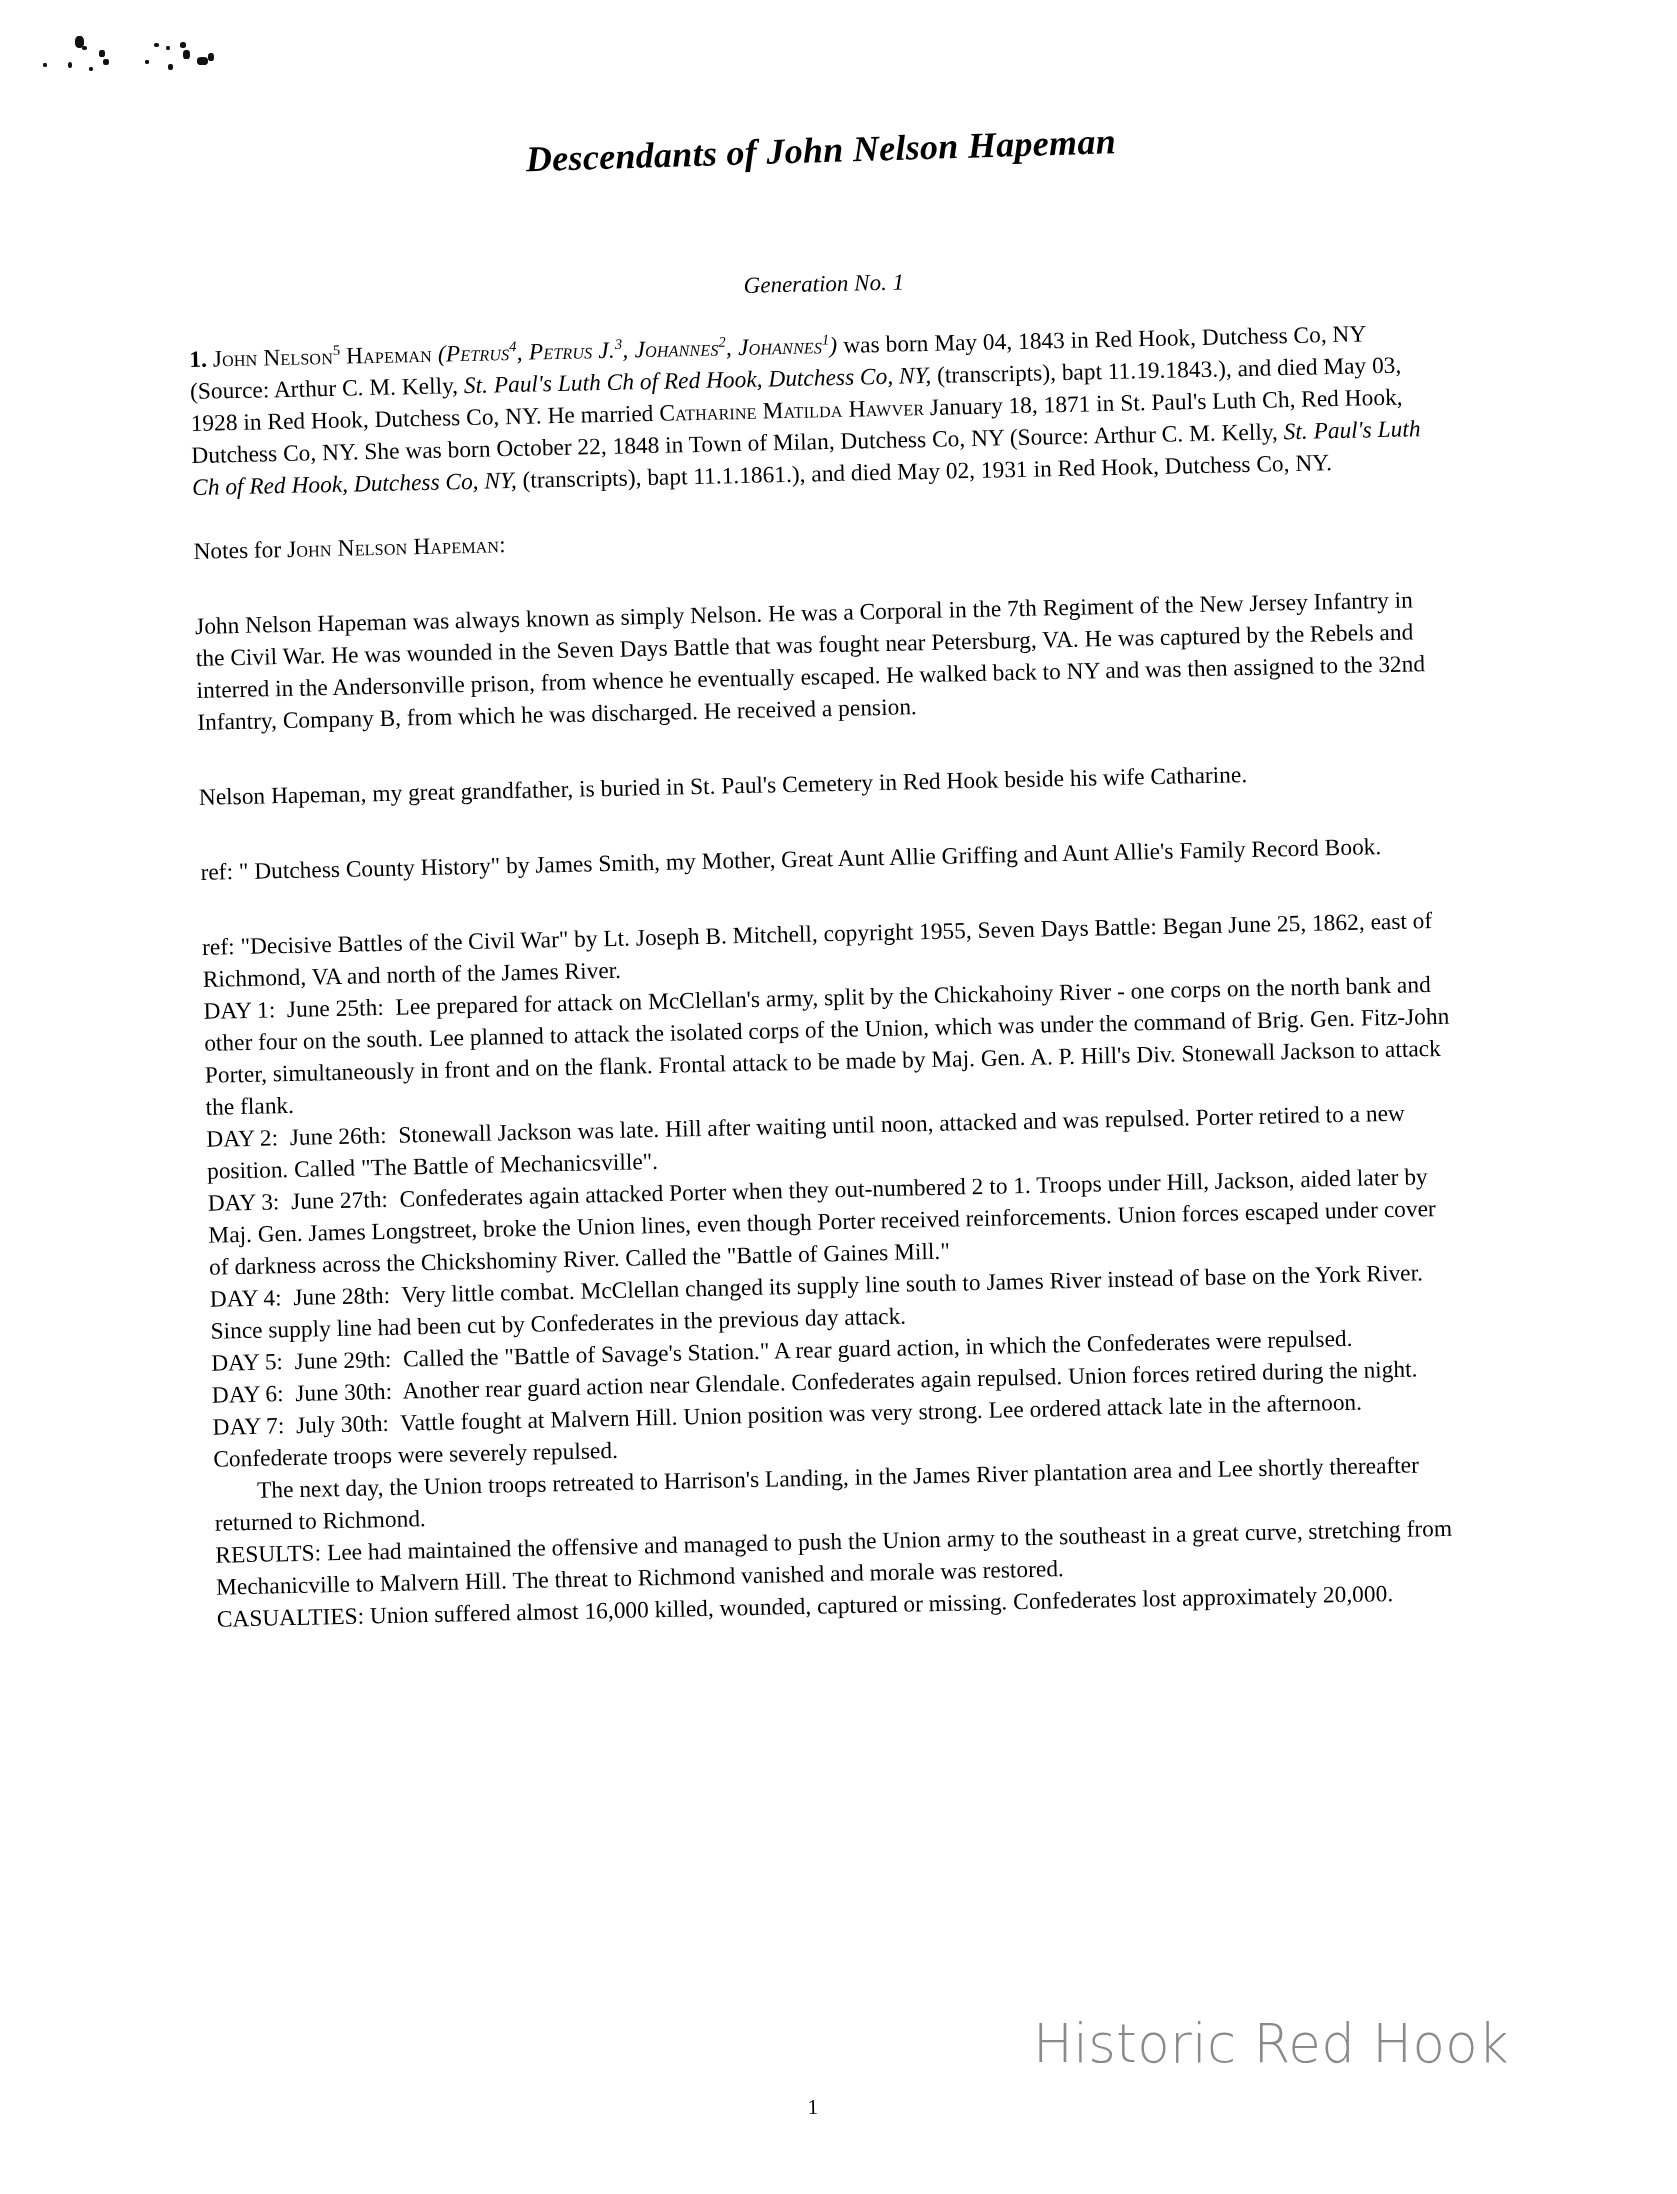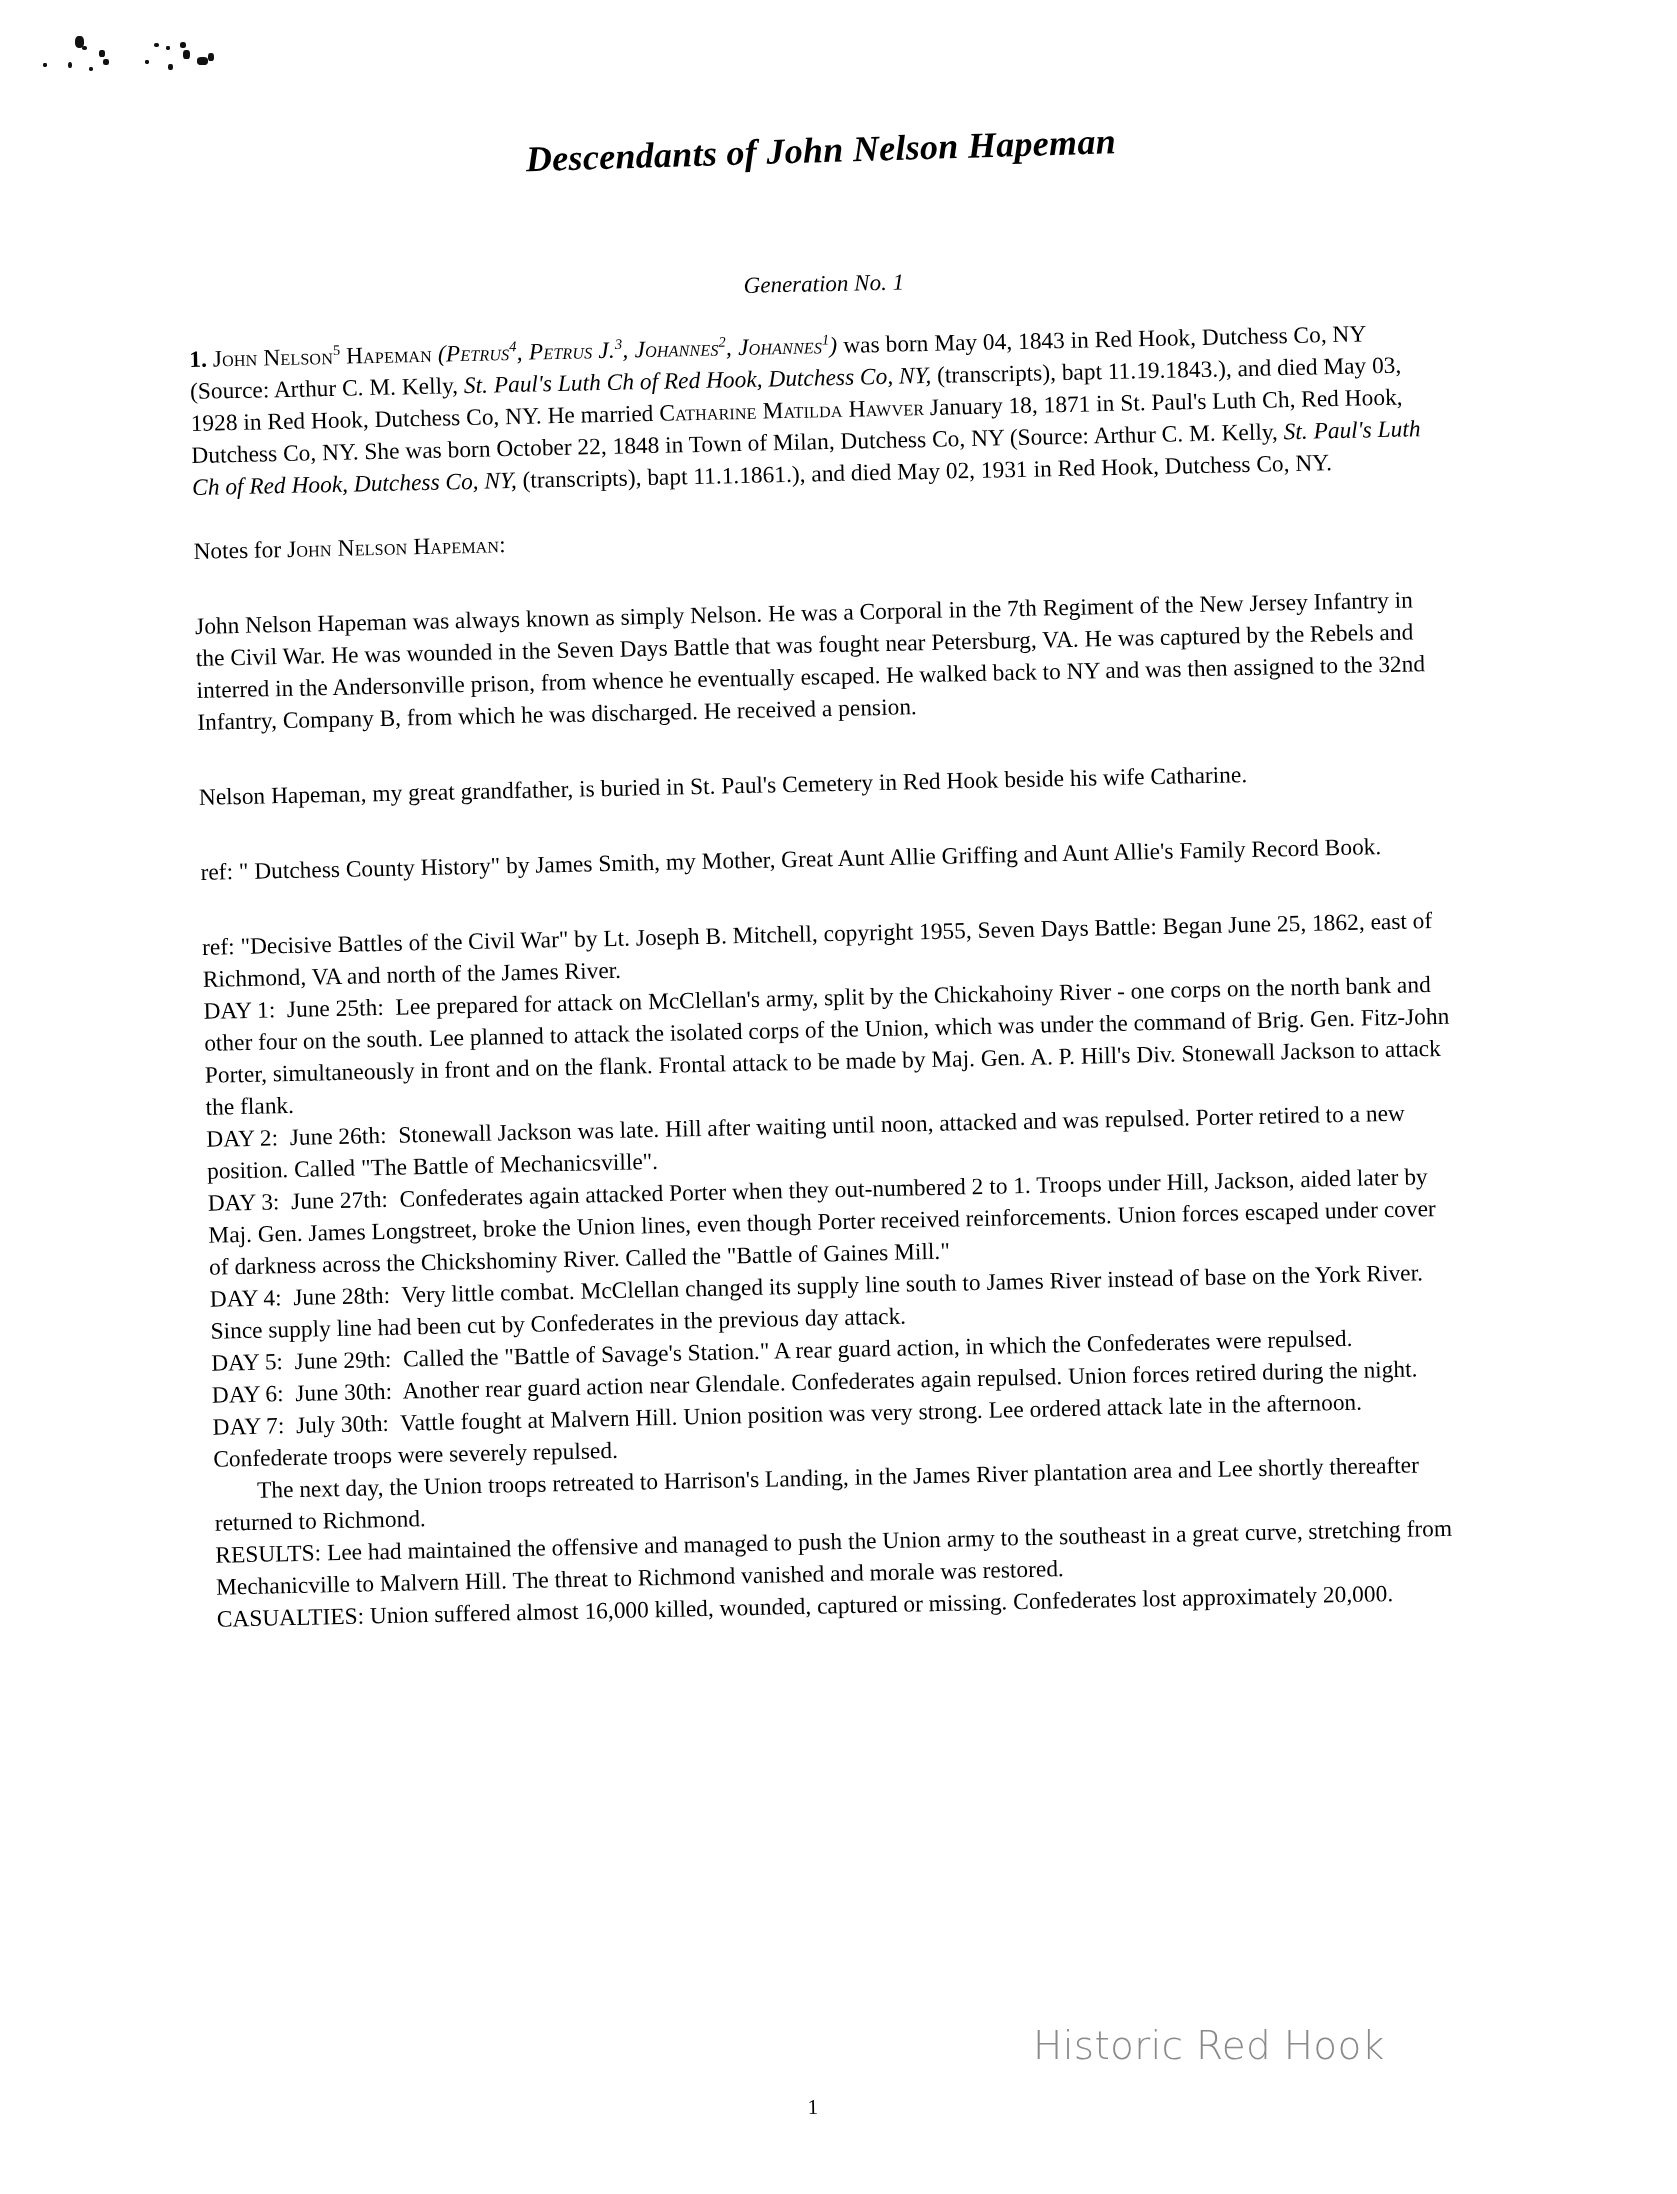--- a/index.html
+++ b/index.html
@@ -104,26 +104,25 @@
     left: 783px;
     font-size: 21px;
   }
 
   
   .watermark {
     position: absolute;
     top: 2013px;
     left: 1033px;
     font-family: "DejaVu Sans", "Liberation Sans", sans-serif;
-    font-size: 39px;
+    font-size: 53px;
     font-weight: 300;
     color: #8a8a8a;
     letter-spacing: 0.3px;
     white-space: nowrap;
-    margin-top: 10px;
   }
 </style>
 </head>
 <body>
 
 <div id="page">
 
   <div class="speckles">
     <span style="left:75px; top:36px; width:9px; height:12px;"></span>
     <span style="left:82px; top:46px; width:4.9px; height:4.2px;"></span>

